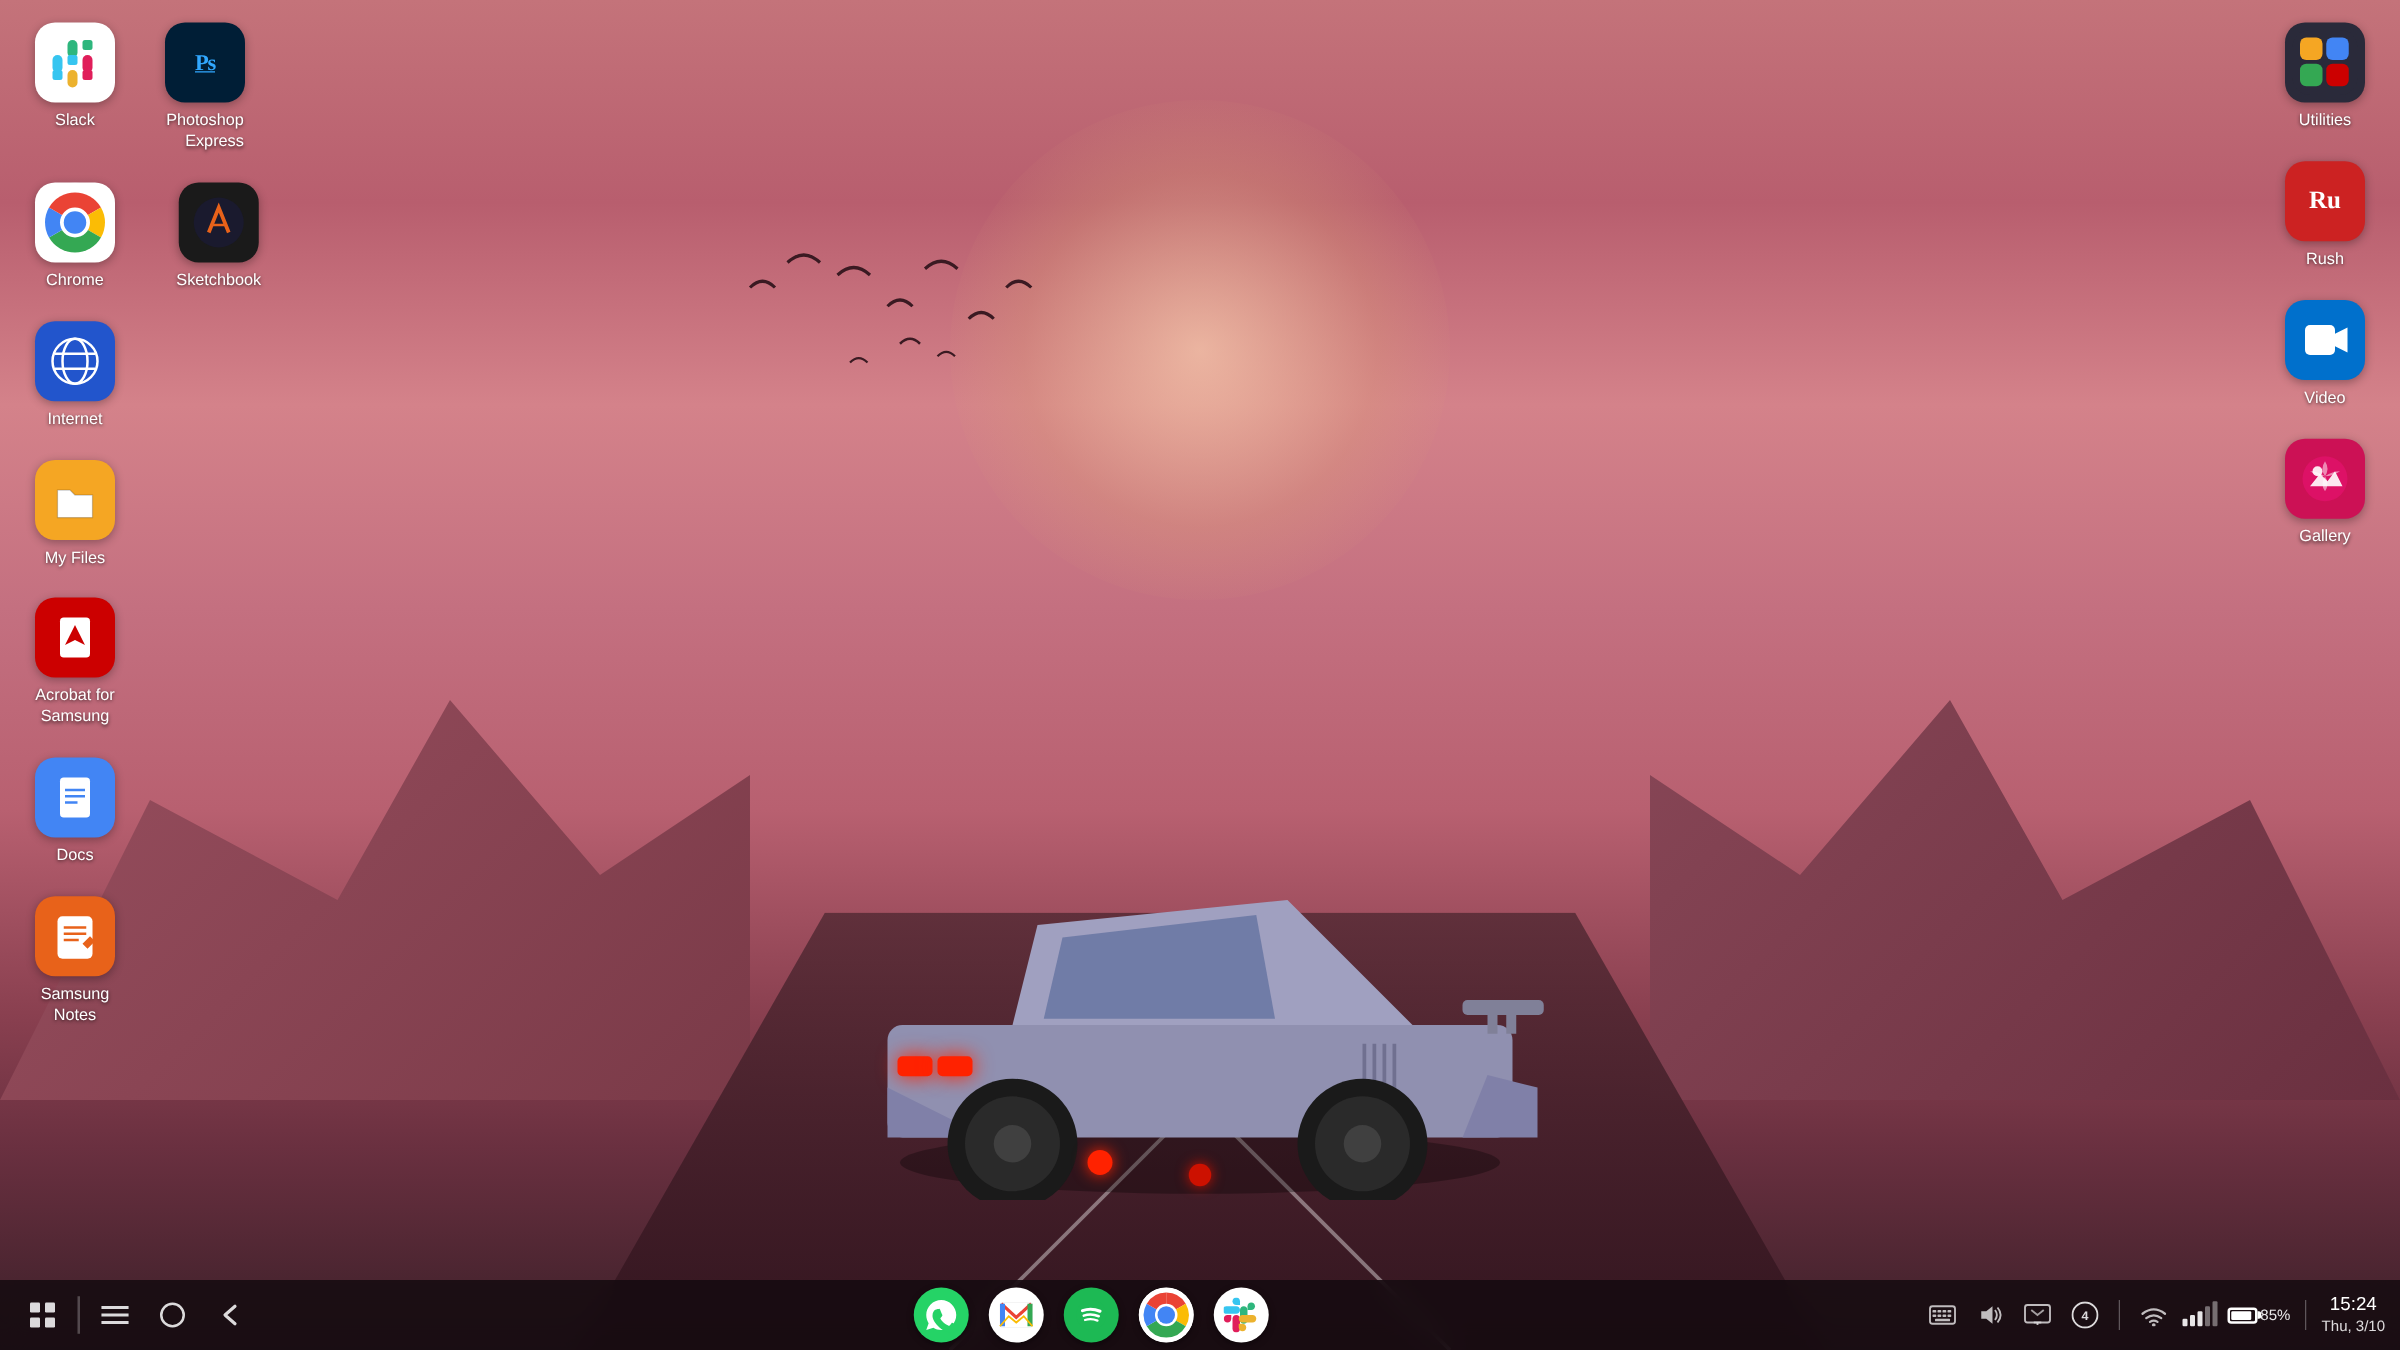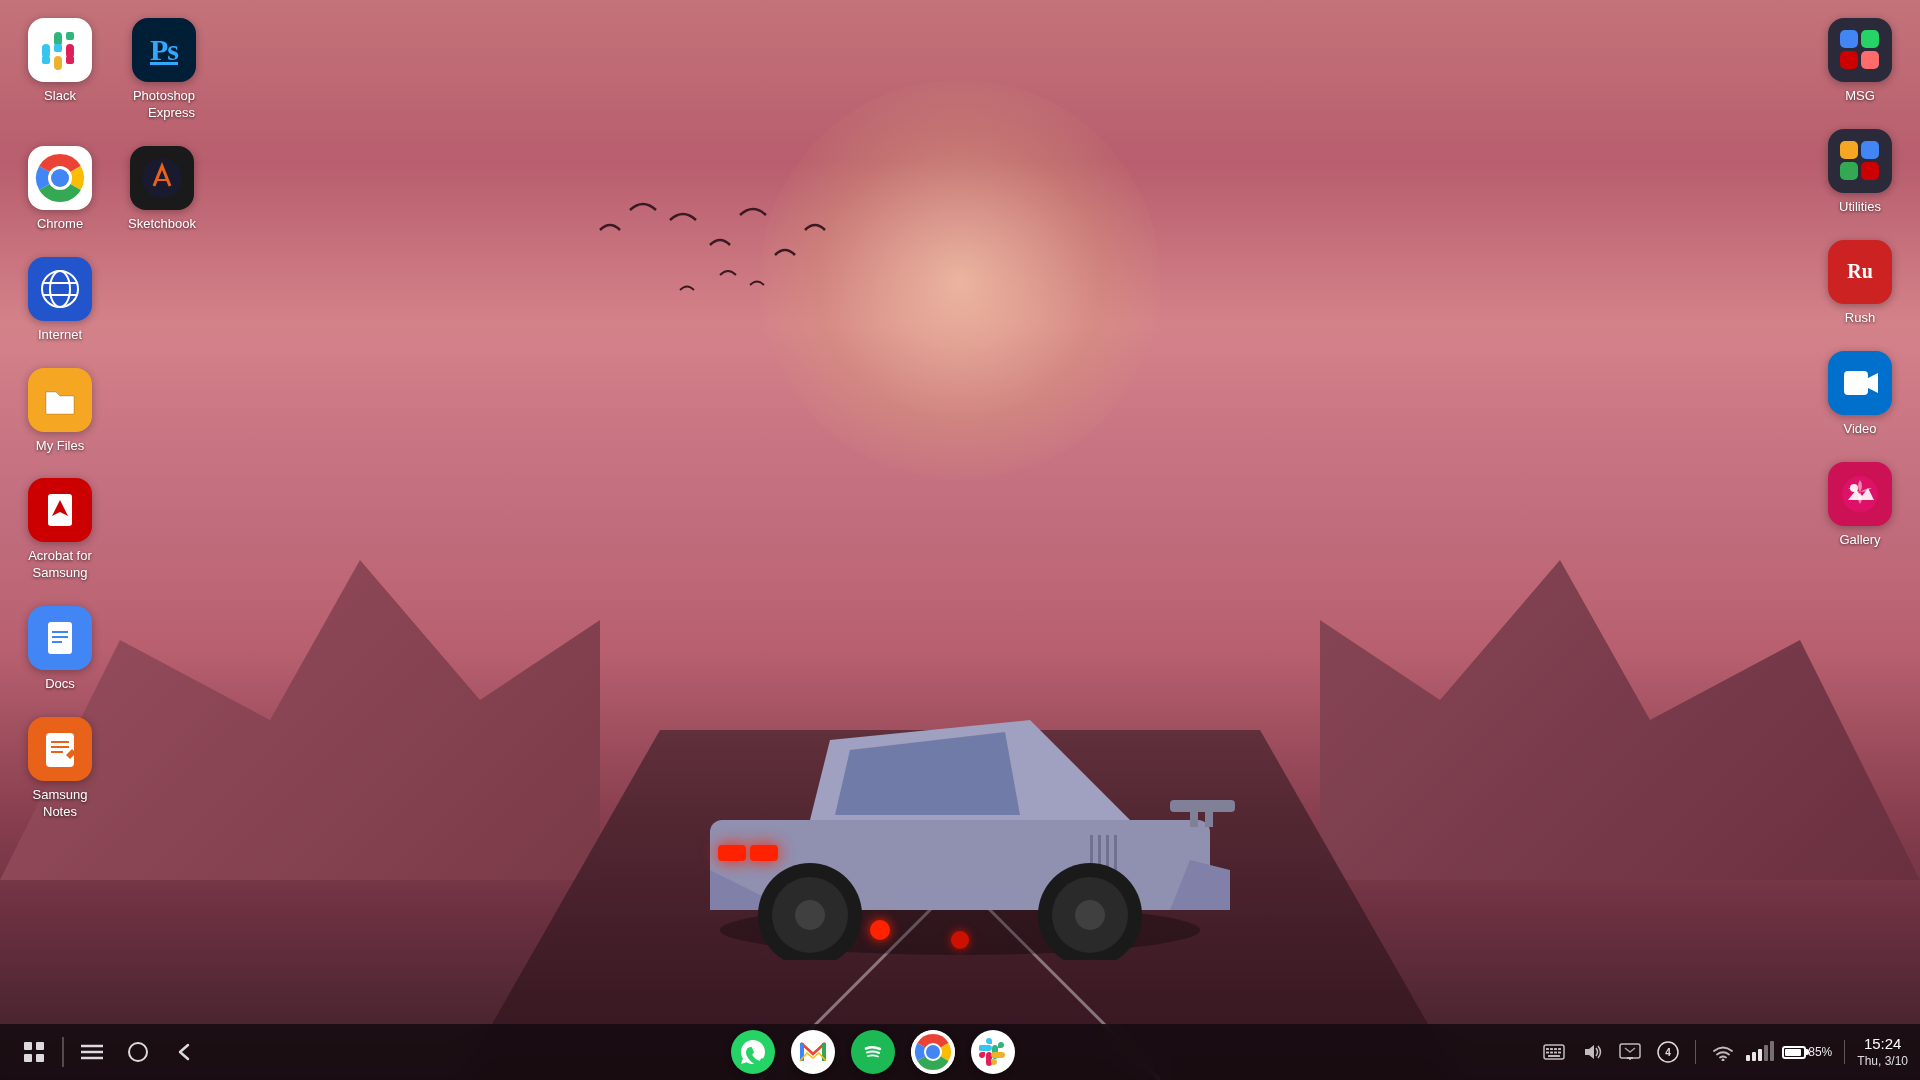--- a/index.html
+++ b/index.html
@@ -383,26 +383,26 @@
             <rect x="16" y="16" width="8" height="8" rx="2" fill="#36c5f0"></rect>
             <rect x="4" y="28" width="8" height="8" rx="2" fill="#36c5f0"></rect>
             <rect x="28" y="4" width="8" height="8" rx="2" fill="#2eb67d"></rect>
             <rect x="28" y="28" width="8" height="8" rx="2" fill="#e01e5a"></rect>
           </svg>
         </div>
         <span class="icon-label">Slack</span>
       </div>
 
       <div class="app-icon">
-        <div class="icon-img" style="background:#001e36;font-weight:bold;color:#31a8ff;font-size:30px;font-family:serif;letter-spacing:-1px;text-decoration:underline;">Ps</div>
+        <div class="icon-img" style="background:#001e36;font-weight:bold;color:#31a8ff;font-size:18px;font-family:serif;letter-spacing:-1px;text-decoration:underline;">Ps</div>
         <span class="icon-label" style="text-align:right;">Photoshop<br>Express</span>
       </div>
     </div>
 
-    <div style="display:flex;gap:2px;">
+    <div style="display:flex;gap:15px;">
       <div class="app-icon">
         <div class="icon-img" style="background:white;padding:0;overflow:hidden;position:relative;">
           <svg width="64" height="64" viewBox="0 0 64 64">
             <circle cx="32" cy="32" r="32" fill="white"></circle>
             <path d="M32,32 L32,8 A24,24 0 0,1 52.78,20Z" fill="#ea4335"></path>
             <path d="M32,32 L52.78,20 A24,24 0 0,1 52.78,44Z" fill="#fbbc05"></path>
             <path d="M32,32 L52.78,44 A24,24 0 0,1 11.22,44Z" fill="#34a853"></path>
             <path d="M32,32 L11.22,44 A24,24 0 0,1 11.22,20Z" fill="#4285f4"></path>
             <path d="M32,32 L32,8 A24,24 0 0,0 11.22,20Z" fill="#ea4335"></path>
             <circle cx="32" cy="32" r="12" fill="white"></circle>
@@ -488,31 +488,20 @@
           </svg>
         </div>
         <span class="icon-label" style="text-align:center;">Samsung<br>Notes</span>
       </div>
     </div>
 
   </div>
 
   <div class="right-icons">
 
-    <div class="app-icon">
-      <div class="icon-img" style="background:#2a2a3a;padding:6px;">
-        <div class="folder-icon" style="background:#2a2a3a;width:52px;height:52px;padding:6px;">
-          <div class="folder-dot" style="background:#4285f4;"></div>
-          <div class="folder-dot" style="background:#25d366;"></div>
-          <div class="folder-dot" style="background:#cc0000;"></div>
-          <div class="folder-dot" style="background:#ff6b6b;"></div>
-        </div>
-      </div>
-      <span class="icon-label">MSG</span>
-    </div>
 
 
     <div class="app-icon">
       <div class="icon-img" style="background:#2a2a3a;padding:6px;">
         <div class="folder-icon" style="background:#2a2a3a;width:52px;height:52px;padding:6px;">
           <div class="folder-dot" style="background:#f5a623;"></div>
           <div class="folder-dot" style="background:#4285f4;"></div>
           <div class="folder-dot" style="background:#34a853;"></div>
           <div class="folder-dot" style="background:#cc0000;"></div>
         </div>

